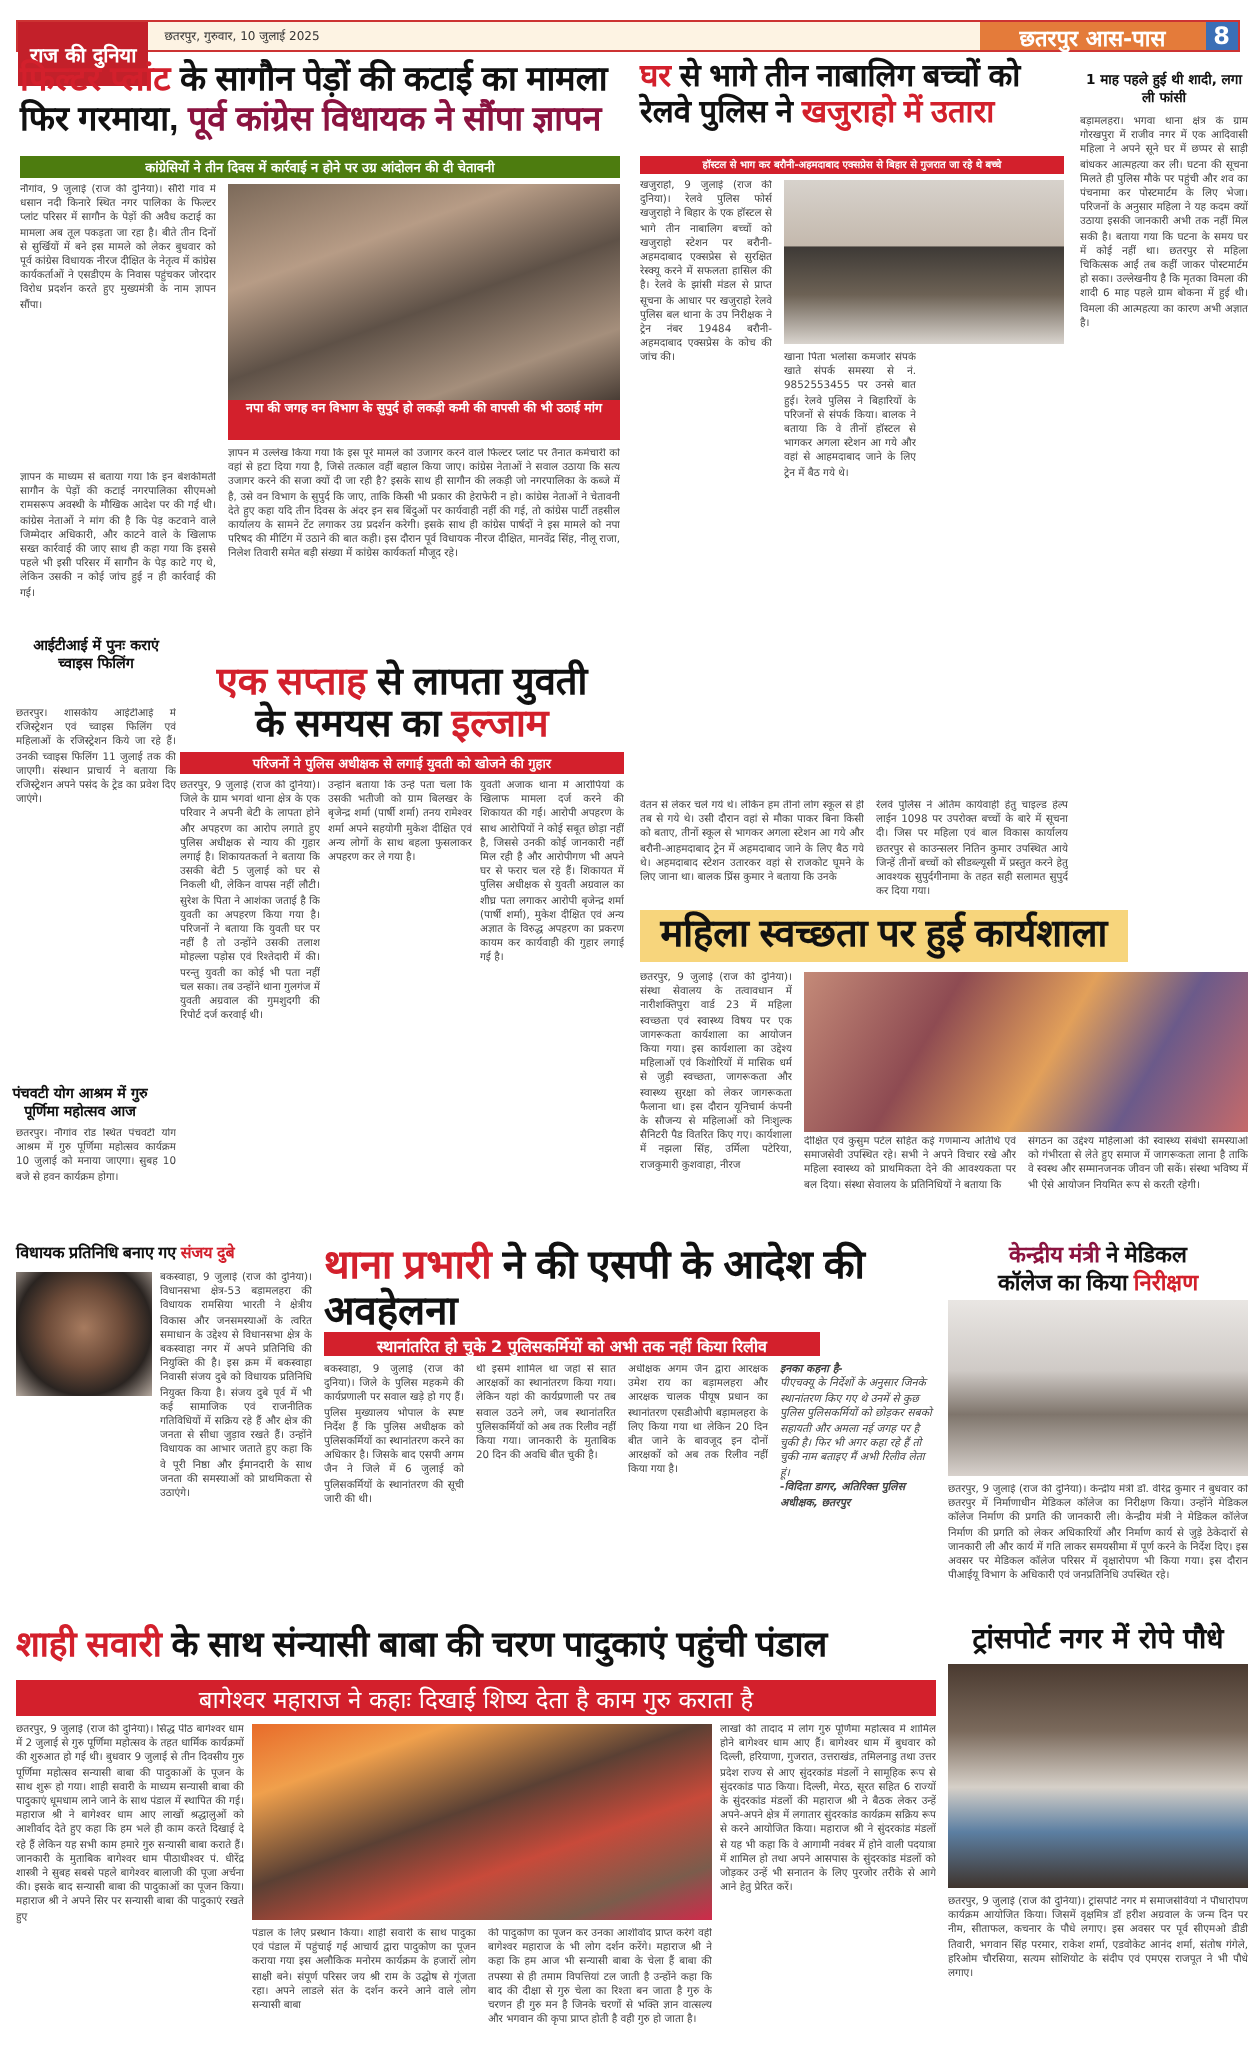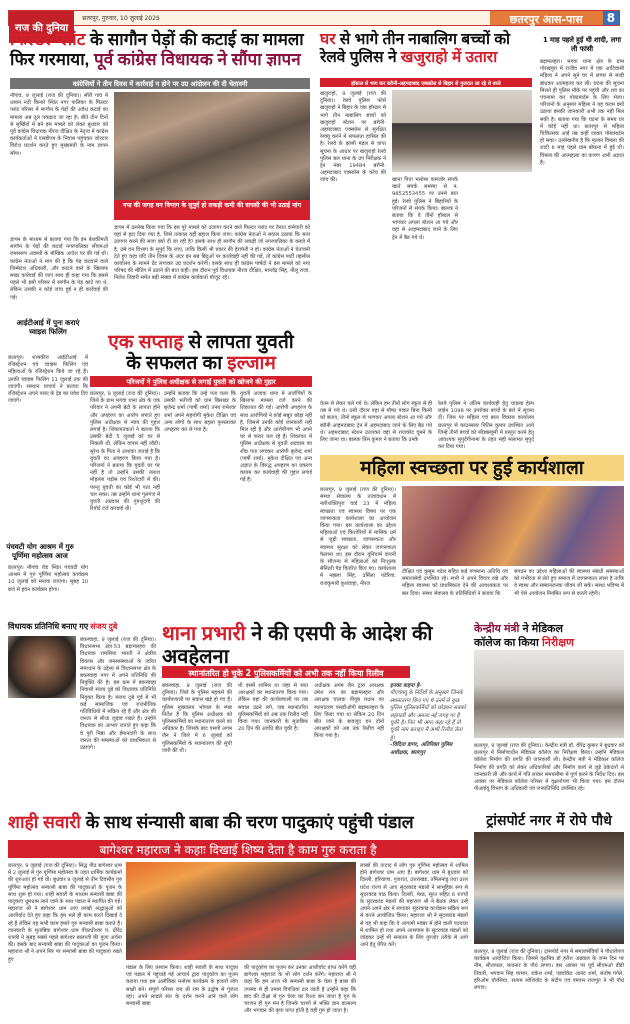--- a/index.html
+++ b/index.html
@@ -7,21 +7,21 @@
   .abs{position:absolute}
   .masthead{left:8px;top:10px;width:612px;height:16px;border:1px solid #c33;display:flex;align-items:stretch;background:#fff}
   .mh-left{background:#c3202a;color:#fff;font-weight:bold;font-size:10px;padding:16px 6px;display:flex;align-items:center}
   .mh-date{flex:1;font-size:6px;padding-left:8px;display:flex;align-items:center;color:#333;background:#fdf3e3}
   .mh-right{background:#e47b3a;color:#fff;font-weight:bold;font-size:11px;padding:0 20px;display:flex;align-items:center}
   .mh-page{background:#3b6fb6;color:#fff;font-weight:bold;font-size:12px;padding:0 4px;display:flex;align-items:center}
   .hl{font-weight:bold;line-height:1.15;color:#111;font-family:"Liberation Sans",sans-serif}
   .red{color:#d3202c}
   .maroon{color:#8b1340}
   .bar{color:#fff;font-weight:bold;text-align:center;display:flex;align-items:center;justify-content:center}
-  .bar-blue{background:#737373}
+  .bar-blue{background:#4d7c0f}
   .bar-red{background:#d3202c}
   .body{font-size:5.2px;line-height:7.2px;color:#444;text-align:justify;overflow:hidden}
   .photo{overflow:hidden}
   .ph-crowd{background:linear-gradient(160deg,#7c6a5a 0%,#b79c86 30%,#5e5147 55%,#a58f7c 80%,#493d35 100%)}
   .ph-police{background:linear-gradient(180deg,#d7d2cc 0%,#c4b9ad 40%,#3e3a36 41%,#6d6255 70%,#d9d4ce 100%)}
   .ph-women{background:linear-gradient(120deg,#c48a78 0%,#8e4b52 30%,#e2a05a 55%,#6b5a8a 75%,#c56a6a 100%)}
   .ph-face{background:radial-gradient(ellipse at 50% 45%,#a77b5f 0%,#6b4a38 40%,#2a2421 70%,#b6aaa0 100%)}
   .ph-hall{background:linear-gradient(180deg,#e9e6e3 0%,#cfcac6 40%,#7f756c 65%,#d8d2cd 100%)}
   .ph-procession{background:linear-gradient(160deg,#e86b2a 0%,#f0a04c 20%,#5a4034 45%,#c84a3a 65%,#7b5c4c 85%,#d02a4a 100%)}
   .ph-group{background:linear-gradient(180deg,#4a3a30 0%,#7b6a5c 30%,#d6d0c8 55%,#5c7fa2 75%,#3f342d 100%)}
@@ -55,21 +55,21 @@
 
 <div class="abs side-hd" style="left:8px;top:318px;width:80px">आईटीआई में पुनः कराएं च्वाइस फिलिंग</div>
 <div class="abs body" style="left:8px;top:354px;width:80px;height:132px">छतरपुर। शासकीय आईटीआई में रजिस्ट्रेशन एवं च्वाइस फिलिंग एवं महिलाओं के रजिस्ट्रेशन किये जा रहे हैं। उनकी च्वाइस फिलिंग 11 जुलाई तक की जाएगी। संस्थान प्राचार्य ने बताया कि रजिस्ट्रेशन अपने पसंद के ट्रेड का प्रवेश दिए जाएंगे।</div>
 
 <div class="abs side-hd" style="left:0;top:542px;width:80px">पंचवटी योग आश्रम में गुरु पूर्णिमा महोत्सव आज</div>
 <div class="abs body" style="left:8px;top:564px;width:80px;height:50px">छतरपुर। नौगांव रोड स्थित पंचवटी योग आश्रम में गुरु पूर्णिमा महोत्सव कार्यक्रम 10 जुलाई को मनाया जाएगा। सुबह 10 बजे से हवन कार्यक्रम होगा।</div>
 
 <div class="abs hl" style="left:90px;top:332px;width:222px;font-size:19px;text-align:center;line-height:1.1">
   <span class="red">एक सप्ताह</span>
   <span>से लापता युवती</span><br>
-  <span>के सफलत का</span>
+  <span>के समयस का</span>
   <span class="red">इल्जाम</span>
 </div>
 <div class="abs bar bar-red" style="left:90px;top:376px;width:222px;height:11px;font-size:6.5px">परिजनों ने पुलिस अधीक्षक से लगाई युवती को खोजने की गुहार</div>
 <div class="abs body" style="left:90px;top:390px;width:70px;height:222px">छतरपुर, 9 जुलाई (राज की दुनिया)। जिले के ग्राम भगवां थाना क्षेत्र के एक परिवार ने अपनी बेटी के लापता होने और अपहरण का आरोप लगाते हुए पुलिस अधीक्षक से न्याय की गुहार लगाई है। शिकायतकर्ता ने बताया कि उसकी बेटी 5 जुलाई को घर से निकली थी, लेकिन वापस नहीं लौटी। सुरेश के पिता ने आशंका जताई है कि युवती का अपहरण किया गया है। परिजनों ने बताया कि युवती घर पर नहीं है तो उन्होंने उसकी तलाश मोहल्ला पड़ोस एवं रिश्तेदारी में की। परन्तु युवती का कोई भी पता नहीं चल सका। तब उन्होंने थाना गुलगंज में युवती अग्रवाल की गुमशुदगी की रिपोर्ट दर्ज करवाई थी।</div>
 <div class="abs body" style="left:164px;top:390px;width:72px;height:222px">उन्होंने बताया कि उन्हें पता चला कि उसकी भतीजी को ग्राम बिलखर के बृजेन्द्र शर्मा (पार्षी शर्मा) तनय रामेश्वर शर्मा अपने सहयोगी मुकेश दीक्षित एवं अन्य लोगों के साथ बहला फुसलाकर अपहरण कर ले गया है।</div>
 <div class="abs body" style="left:240px;top:390px;width:72px;height:222px">युवती अजाक थाना में आरोपियों के खिलाफ मामला दर्ज करने की शिकायत की गई। आरोपी अपहरण के साथ आरोपियों ने कोई सबूत छोड़ा नहीं है, जिससे उनकी कोई जानकारी नहीं मिल रही है और आरोपीगण भी अपने घर से फरार चल रहे हैं। शिकायत में पुलिस अधीक्षक से युवती अग्रवाल का शीघ्र पता लगाकर आरोपी बृजेन्द्र शर्मा (पार्षी शर्मा), मुकेश दीक्षित एवं अन्य अज्ञात के विरुद्ध अपहरण का प्रकरण कायम कर कार्यवाही की गुहार लगाई गई है।</div>
 
 <div class="abs hl" style="left:320px;top:30px;width:212px;font-size:15.5px">
   <span class="red">घर</span>
   <span>से भागे तीन नाबालिग बच्चों को</span><br>
@@ -79,21 +79,21 @@
 <div class="abs bar bar-red" style="left:320px;top:78px;width:212px;height:9px;font-size:5px">हॉस्टल से भाग कर बरौनी-अहमदाबाद एक्सप्रेस से बिहार से गुजरात जा रहे थे बच्चे</div>
 <div class="abs body" style="left:320px;top:90px;width:66px;height:318px">खजुराहो, 9 जुलाई (राज की दुनिया)। रेलवे पुलिस फोर्स खजुराहो ने बिहार के एक हॉस्टल से भागे तीन नाबालिग बच्चों को खजुराहो स्टेशन पर बरौनी-अहमदाबाद एक्सप्रेस से सुरक्षित रेस्क्यू करने में सफलता हासिल की है। रेलवे के झांसी मंडल से प्राप्त सूचना के आधार पर खजुराहो रेलवे पुलिस बल थाना के उप निरीक्षक ने ट्रेन नंबर 19484 बरौनी-अहमदाबाद एक्सप्रेस के कोच की जांच की।</div>
 <div class="abs photo ph-police" style="left:392px;top:90px;width:140px;height:82px"></div>
 <div class="abs body" style="left:392px;top:176px;width:66px;height:232px">खाना पिता भलोसा कमजोर संपर्क खाते संपर्क समस्या से नं. 9852553455 पर उनसे बात हुई। रेलवे पुलिस ने बिहारियों के परिजनों से संपर्क किया। बालक ने बताया कि वे तीनों हॉस्टल से भागकर अगला स्टेशन आ गये और वहां से आहमदाबाद जाने के लिए ट्रेन में बैठ गये थे।</div>
 <div class="abs body" style="left:320px;top:400px;width:112px;height:54px">वेतन से लेकर चले गये थे। लेकिन हम तीनों लोग स्कूल से ही तब से गये थे। उसी दौरान वहां से मौका पाकर बिना किसी को बताए, तीनों स्कूल से भागकर अगला स्टेशन आ गये और बरौनी-आहमदाबाद ट्रेन में अहमदाबाद जाने के लिए बैठ गये थे। अहमदाबाद स्टेशन उतारकर वहां से राजकोट घूमने के लिए जाना था। बालक प्रिंस कुमार ने बताया कि उनके</div>
 <div class="abs body" style="left:438px;top:400px;width:96px;height:54px">रेलवे पुलिस ने अंतिम कार्यवाही हेतु चाइल्ड हेल्प लाईन 1098 पर उपरोक्त बच्चों के बारे में सूचना दी। जिस पर महिला एवं बाल विकास कार्यालय छतरपुर से काउन्सलर नितिन कुमार उपस्थित आये जिन्हें तीनों बच्चों को सीडब्ल्यूसी में प्रस्तुत करने हेतु आवश्यक सुपुर्दगीनामा के तहत सही सलामत सुपुर्द कर दिया गया।</div>
 
 <div class="abs side-hd" style="left:540px;top:36px;width:84px;font-size:6.8px">1 माह पहले हुई थी शादी, लगा ली फांसी</div>
 <div class="abs body" style="left:540px;top:58px;width:84px;height:396px">बड़ामलहरा। भगवा थाना क्षेत्र के ग्राम गोरखपुरा में राजीव नगर में एक आदिवासी महिला ने अपने सूने घर में छप्पर से साड़ी बांधकर आत्महत्या कर ली। घटना की सूचना मिलते ही पुलिस मौके पर पहुंची और शव का पंचनामा कर पोस्टमार्टम के लिए भेजा। परिजनों के अनुसार महिला ने यह कदम क्यों उठाया इसकी जानकारी अभी तक नहीं मिल सकी है। बताया गया कि घटना के समय घर में कोई नहीं था। छतरपुर से महिला चिकित्सक आईं तब कहीं जाकर पोस्टमार्टम हो सका। उल्लेखनीय है कि मृतका विमला की शादी 6 माह पहले ग्राम बोकना में हुई थी। विमला की आत्महत्या का कारण अभी अज्ञात है।</div>
 
-<div class="abs banner-yellow hl" style="left:320px;top:455px;width:304px;height:26px;font-size:19px;text-align:center;line-height:26px">महिला स्वच्छता पर हुई कार्यशाला</div>
+<div class="abs banner-yellow hl" style="left:320px;top:455px;width:244px;height:26px;font-size:19px;text-align:center;line-height:26px">महिला स्वच्छता पर हुई कार्यशाला</div>
 <div class="abs body" style="left:320px;top:486px;width:76px;height:130px">छतरपुर, 9 जुलाई (राज की दुनिया)। संस्था सेवालय के तत्वावधान में नारीशक्तिपुरा वार्ड 23 में महिला स्वच्छता एवं स्वास्थ्य विषय पर एक जागरूकता कार्यशाला का आयोजन किया गया। इस कार्यशाला का उद्देश्य महिलाओं एवं किशोरियों में मासिक धर्म से जुड़ी स्वच्छता, जागरूकता और स्वास्थ्य सुरक्षा को लेकर जागरूकता फैलाना था। इस दौरान यूनिचार्म कंपनी के सौजन्य से महिलाओं को निःशुल्क सैनिटरी पैड वितरित किए गए। कार्यशाला में नझला सिंह, उर्मिला पटेरिया, राजकुमारी कुशवाहा, नीरज</div>
 <div class="abs photo ph-women" style="left:402px;top:486px;width:222px;height:80px"></div>
 <div class="abs body" style="left:402px;top:568px;width:106px;height:48px">दीक्षित एवं कुसुम पटेल सहित कई गणमान्य अतिथि एवं समाजसेवी उपस्थित रहे। सभी ने अपने विचार रखे और महिला स्वास्थ्य को प्राथमिकता देने की आवश्यकता पर बल दिया। संस्था सेवालय के प्रतिनिधियों ने बताया कि</div>
 <div class="abs body" style="left:514px;top:568px;width:110px;height:48px">संगठन का उद्देश्य महिलाओं की स्वास्थ्य संबंधी समस्याओं को गंभीरता से लेते हुए समाज में जागरूकता लाना है ताकि वे स्वस्थ और सम्मानजनक जीवन जी सकें। संस्था भविष्य में भी ऐसे आयोजन नियमित रूप से करती रहेगी।</div>
 
 <div class="abs hl" style="left:8px;top:622px;width:150px;font-size:8px">
   <span>विधायक प्रतिनिधि बनाए गए</span>
   <span class="red">संजय दुबे</span>
 </div>
 <div class="abs photo ph-face" style="left:8px;top:636px;width:68px;height:62px"></div>
@@ -106,21 +106,21 @@
 <div class="abs bar bar-red" style="left:162px;top:666px;width:248px;height:12px;font-size:8px">स्थानांतरित हो चुके 2 पुलिसकर्मियों को अभी तक नहीं किया रिलीव</div>
 <div class="abs body" style="left:162px;top:682px;width:70px;height:128px">बकस्वाहा, 9 जुलाई (राज की दुनिया)। जिले के पुलिस महकमे की कार्यप्रणाली पर सवाल खड़े हो गए हैं। पुलिस मुख्यालय भोपाल के स्पष्ट निर्देश हैं कि पुलिस अधीक्षक को पुलिसकर्मियों का स्थानांतरण करने का अधिकार है। जिसके बाद एसपी अगम जैन ने जिले में 6 जुलाई को पुलिसकर्मियों के स्थानांतरण की सूची जारी की थी।</div>
 <div class="abs body" style="left:238px;top:682px;width:70px;height:128px">थी इसमें शामिल था जहां से सात आरक्षकों का स्थानांतरण किया गया। लेकिन यहां की कार्यप्रणाली पर तब सवाल उठने लगे, जब स्थानांतरित पुलिसकर्मियों को अब तक रिलीव नहीं किया गया। जानकारी के मुताबिक 20 दिन की अवधि बीत चुकी है।</div>
 <div class="abs body" style="left:314px;top:682px;width:70px;height:128px">अधीक्षक अगम जैन द्वारा आरक्षक उमेश राय का बड़ामलहरा और आरक्षक चालक पीयूष प्रधान का स्थानांतरण एसडीओपी बड़ामलहरा के लिए किया गया था लेकिन 20 दिन बीत जाने के बावजूद इन दोनों आरक्षकों को अब तक रिलीव नहीं किया गया है।</div>
 <div class="abs" style="left:390px;top:682px;width:78px;height:128px">
   <div class="quote" style="font-weight:bold">इनका कहना है-</div>
   <div class="quote">पीएचक्यू के निर्देशों के अनुसार जिनके स्थानांतरण किए गए थे उनमें से कुछ पुलिस पुलिसकर्मियों को छोड़कर सबको सहायती और अमला नई जगह पर है चुकी है। फिर भी अगर कहा रहे हैं तो चुकी नाम बताइए मैं अभी रिलीव लेता हूं।</div>
   <div class="quote" style="font-weight:bold">-विदिता डागर, अतिरिक्त पुलिस अधीक्षक, छतरपुर</div>
 </div>
 
-<div class="abs hl" style="left:474px;top:622px;width:150px;font-size:11px;text-align:left;line-height:1.25">
+<div class="abs hl" style="left:474px;top:622px;width:150px;font-size:11px;text-align:center;line-height:1.25">
   <span class="maroon">केन्द्रीय मंत्री</span>
   <span>ने मेडिकल</span><br>
   <span>कॉलेज का किया</span>
   <span class="red">निरीक्षण</span>
 </div>
 <div class="abs photo ph-hall" style="left:474px;top:650px;width:150px;height:88px"></div>
 <div class="abs body" style="left:474px;top:742px;width:150px;height:70px">छतरपुर, 9 जुलाई (राज की दुनिया)। केन्द्रीय मंत्री डॉ. वीरेंद्र कुमार ने बुधवार को छतरपुर में निर्माणाधीन मेडिकल कॉलेज का निरीक्षण किया। उन्होंने मेडिकल कॉलेज निर्माण की प्रगति की जानकारी ली। केन्द्रीय मंत्री ने मेडिकल कॉलेज निर्माण की प्रगति को लेकर अधिकारियों और निर्माण कार्य से जुड़े ठेकेदारों से जानकारी ली और कार्य में गति लाकर समयसीमा में पूर्ण करने के निर्देश दिए। इस अवसर पर मेडिकल कॉलेज परिसर में वृक्षारोपण भी किया गया। इस दौरान पीआईयू विभाग के अधिकारी एवं जनप्रतिनिधि उपस्थित रहे।</div>
 
 <div class="abs hl" style="left:8px;top:812px;width:460px;font-size:17.5px">
   <span class="red">शाही सवारी</span>

